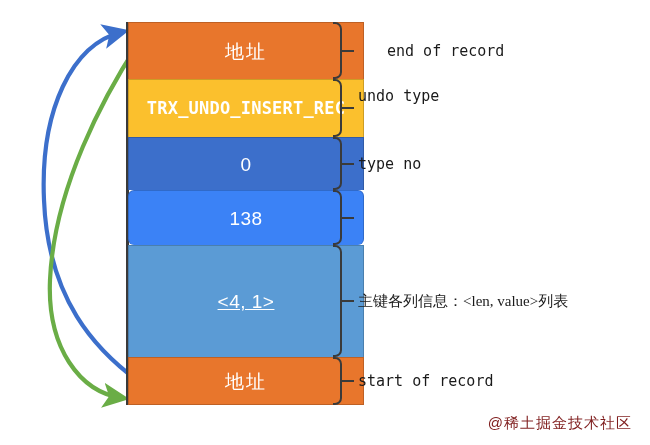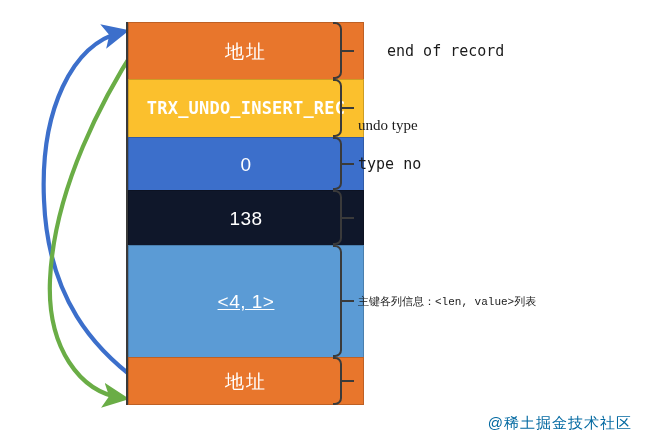--- a/index.html
+++ b/index.html
@@ -59,27 +59,27 @@
     position:absolute;
     width:12px;height:2px;background:#3a3a3a;
   }
   .annot{
     position:absolute;
     color:#1a1a1a;
     white-space:nowrap;
     transform:translateY(-50%);
   }
   .annot.mono{font-family:"DejaVu Sans Mono","Liberation Mono",monospace;font-size:15px;}
-  .annot.cjk{font-family:Liberation Mono, monospace;font-size:11px;}
+  .annot.cjk{font-family:Liberation Serif, serif;font-size:15px;}
 
   
   #watermark{
     position:absolute;
     right:18px;bottom:12px;
-    color:#0369a1;
+    color:#7f1d1d;
     font-size:15px;
     letter-spacing:1px;
     user-select:none;
   }
   svg{position:absolute;left:0;top:0;}
 </style>
 </head>
 <body>
 
 <div id="stage">
@@ -105,21 +105,21 @@
   <div id="record-box">
     <div class="seg cjk" style="height:57px;background:#E8762C;">
       <span class="seg-label">地址</span>
     </div>
     <div class="seg mono" style="height:58px;background:#FBC02D;">
       <span class="seg-label">TRX_UNDO_INSERT_REC</span>
     </div>
     <div class="seg num" style="height:53px;background:#3C6FCB;">
       <span class="seg-label">0</span>
     </div>
-    <div class="seg num" style="height:55px;background:#0f172a;">
+    <div class="seg num" style="height:55px;background:#3b82f6;border-radius:6px;">
       <span class="seg-label">138</span>
     </div>
     <div class="seg num" style="height:112px;background:#5B9BD5;text-decoration:underline;">
       <span class="seg-label">&lt;4, 1&gt;</span>
     </div>
     <div class="seg cjk" style="height:48px;background:#E8762C;">
       <span class="seg-label">地址</span>
     </div>
   </div>
 
@@ -131,18 +131,19 @@
   <div class="brace" style="left:333px;top:357px;height:48px;"></div>
 
   <div class="tick" style="left:342px;top:50px;"></div>
   <div class="tick" style="left:342px;top:107px;"></div>
   <div class="tick" style="left:342px;top:163px;"></div>
   <div class="tick" style="left:342px;top:217px;"></div>
   <div class="tick" style="left:342px;top:300px;"></div>
   <div class="tick" style="left:342px;top:380px;"></div>
 
   <div class="annot mono" style="left:370px;top:51px;margin-left:17px;">end of record</div>
-  <div class="annot mono" style="left:358px;top:125px;font-family:Liberation Serif, serif;">undo type</div>
+  <div class="annot mono" style="left:358px;top:96px;">undo type</div>
   <div class="annot mono" style="left:358px;top:164px;">type no</div>
   <div class="annot cjk" style="left:358px;top:301px;">主键各列信息：&lt;len, value&gt;列表</div>
+  <div class="annot mono" style="left:358px;top:381px;">start of record</div>
 
   <div id="watermark">@稀土掘金技术社区</div>
 </div>
 
 </body></html>

